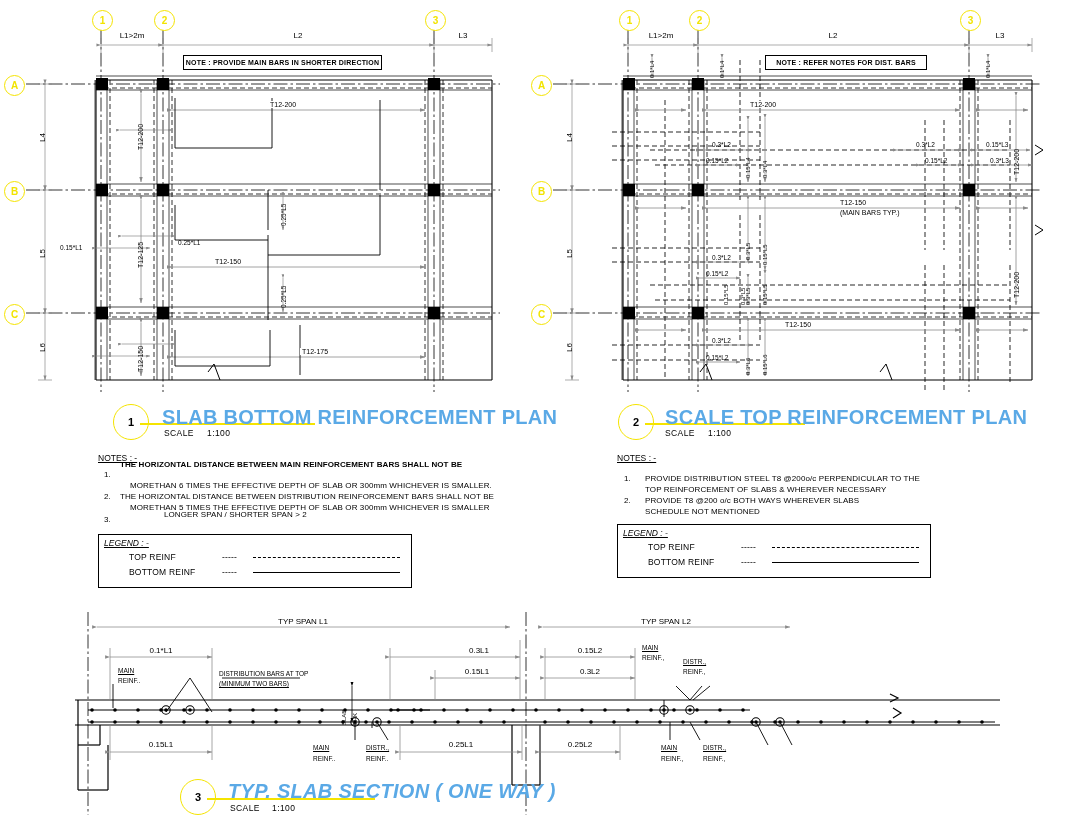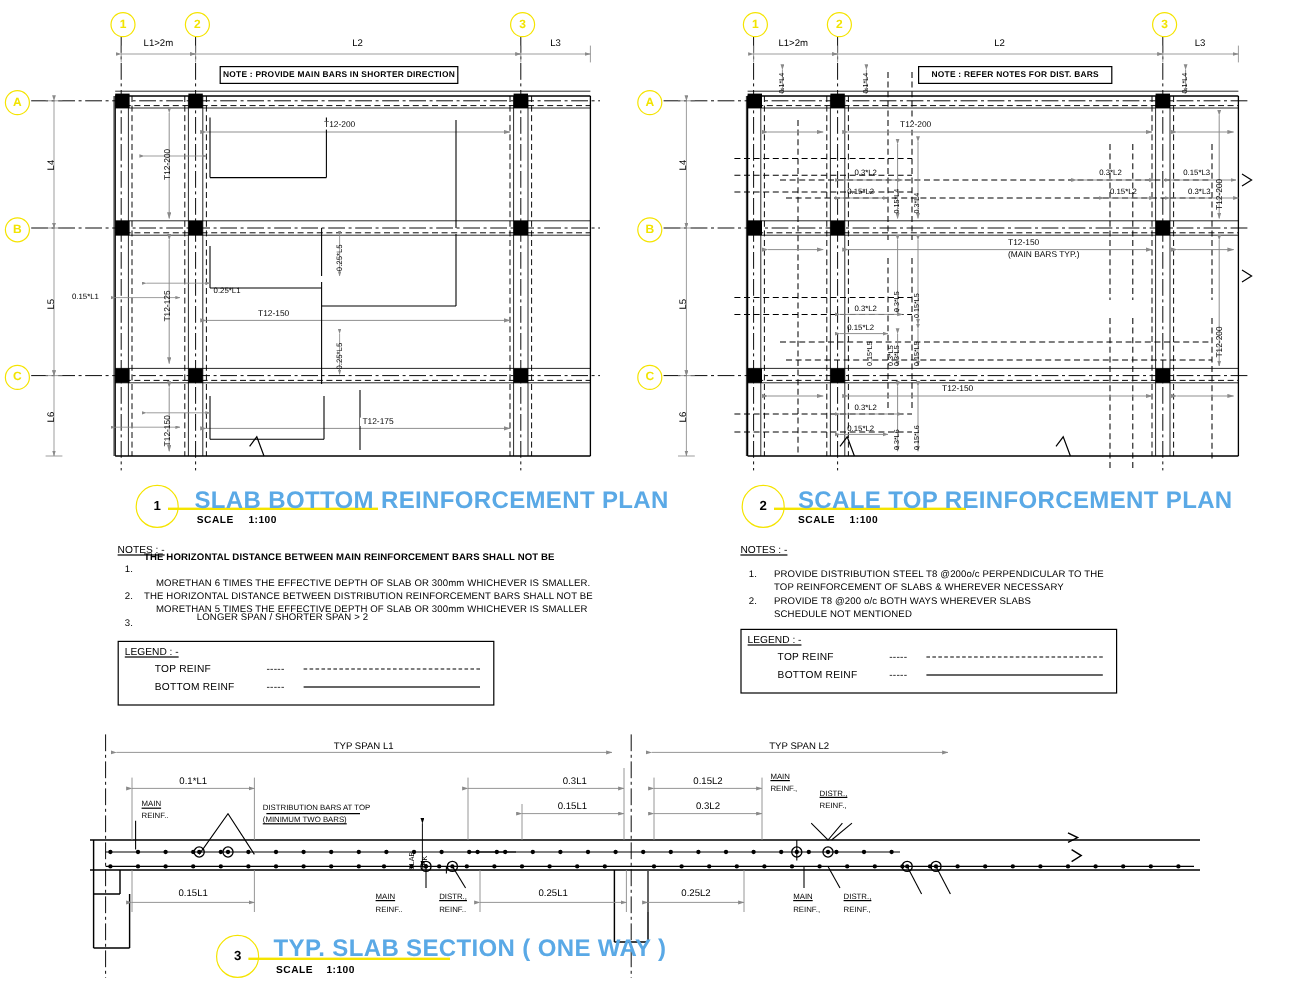--- a/index.html
+++ b/index.html
@@ -16,24 +16,24 @@
   
   .t{position:absolute;font-family:"Liberation Sans",sans-serif;white-space:nowrap;color:#000;}
   .t6{font-size:6px;}
   .t65{font-size:6.5px;}
   .t7{font-size:7px;}
   .t8{font-size:8px;}
   .vt{transform-origin:0 0;transform:rotate(-90deg);}
   .ctr{transform:translateX(-50%);}
 
   .title-blue{color:#5aa9e6;font-size:20px;font-weight:bold;letter-spacing:.3px;}
-  .scale-txt{font-size:8.5px;font-weight:bold;letter-spacing:.4px;}
+  .scale-txt{font-size:8.5px;font-weight:normal;letter-spacing:.4px;}
   .notes-h{font-size:8.5px;text-decoration:underline;}
   .note-line{font-size:8px;letter-spacing:.1px;}
-  .legend-h{font-size:8.5px;text-decoration:underline;}
+  .legend-h{font-size:8.5px;text-decoration:underline;font-style:italic;}
   .legend-row{font-size:8.5px;letter-spacing:.2px;}
 
   .bubble{
     position:absolute;width:19px;height:19px;border-radius:50%;
     border:1.1px solid #3a3a3a;background:#fff;
     display:flex;align-items:center;justify-content:center;
     font-size:10px;font-weight:bold;color:#f2e400;
   }
   .bubble-y{border:1.6px solid #f5e400;}
   .bubble-big{
@@ -579,21 +579,21 @@
 <div class="t t65" style="left:683px;top:658px;text-decoration:underline;">DISTR.,</div>
 <div class="t t65" style="left:683px;top:668px;">REINF.,</div>
 
 <div class="t t65" style="left:661px;top:744px;text-decoration:underline;">MAIN</div>
 <div class="t t65" style="left:661px;top:755px;">REINF.,</div>
 <div class="t t65" style="left:703px;top:744px;text-decoration:underline;">DISTR.,</div>
 <div class="t t65" style="left:703px;top:755px;">REINF.,</div>
 
 <div class="bubble-big" style="left:180px;top:779px;">3</div>
 <div class="uline-y" style="left:207px;top:798px;width:168px;"></div>
-<div class="t title-blue" style="left:228px;top:780px;">TYP. SLAB SECTION ( ONE WAY )</div>
+<div class="t title-blue" style="left:228px;top:780px;font-style:italic;">TYP. SLAB SECTION ( ONE WAY )</div>
 <div class="t scale-txt" style="left:230px;top:803px;">SCALE</div>
 <div class="t scale-txt" style="left:272px;top:803px;">1:100</div>
 
 <svg class="abs" style="left:0;top:0;" width="1085" height="822">
   <g fill="#000" id="dots-top">
       <circle cx="92" cy="710" r="1.8"></circle>
       <circle cx="115" cy="710" r="1.8"></circle>
       <circle cx="138" cy="710" r="1.8"></circle>
       <circle cx="161" cy="710" r="1.8"></circle>
       <circle cx="184" cy="710" r="1.8"></circle>

